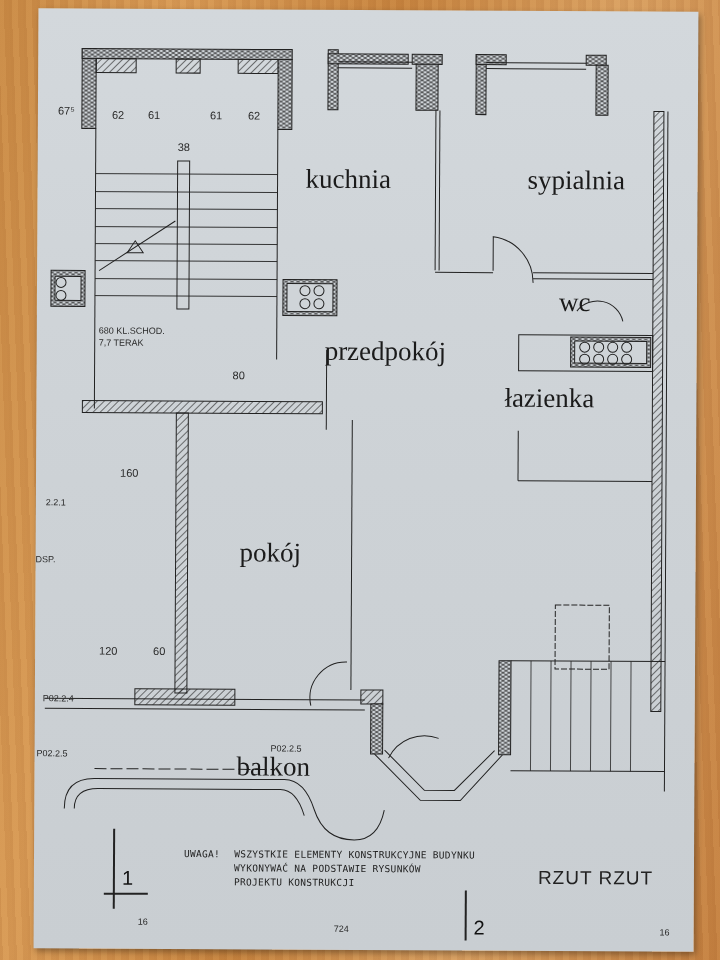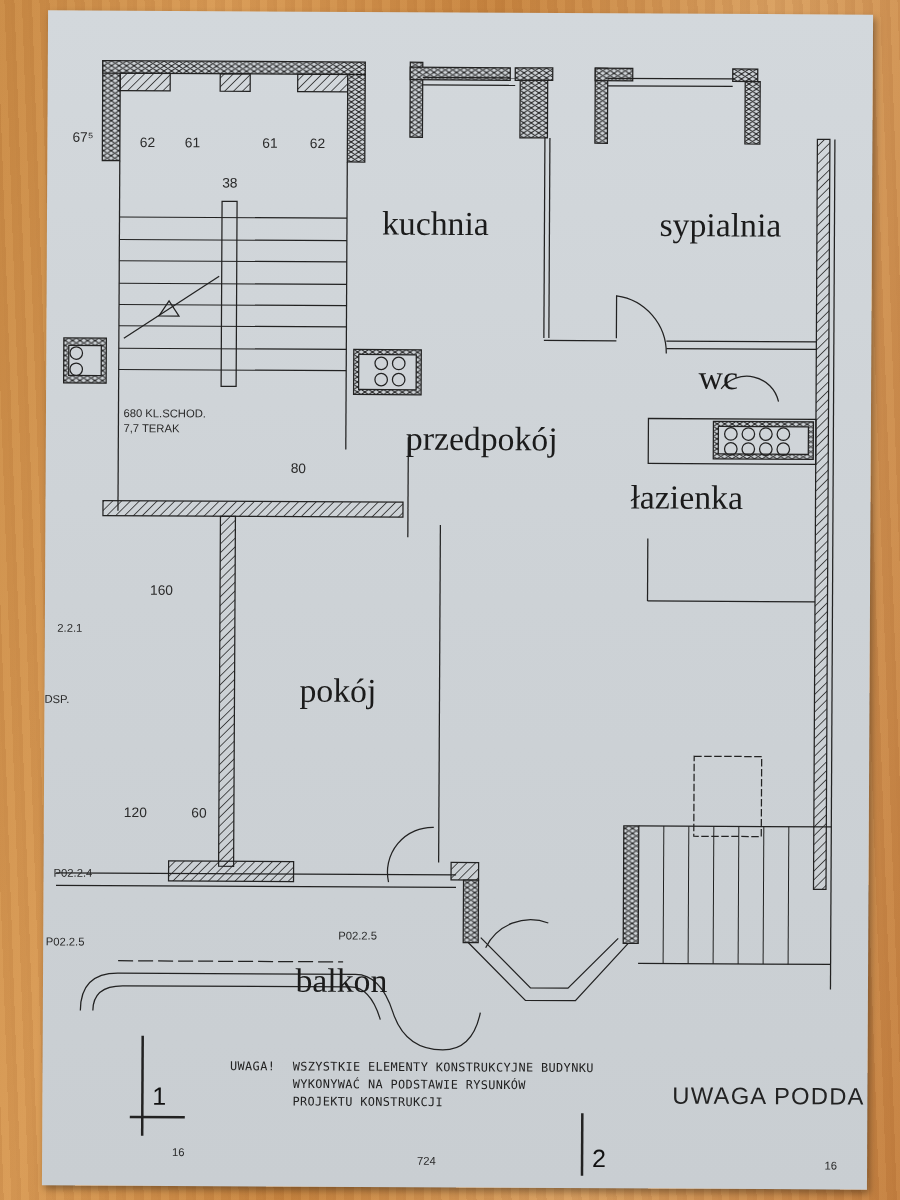--- a/index.html
+++ b/index.html
@@ -155,21 +155,21 @@
       <line x1="432" y1="880" x2="432" y2="930" stroke-width="2"></line>
     </g>
   </svg>
 
   <div class="room-label" style="left:268px;top:154px;">kuchnia</div>
   <div class="room-label" style="left:454px;top:154px;margin-left:36px;">sypialnia</div>
   <div class="room-label" style="left:522px;top:276px;">wc</div>
   <div class="room-label" style="left:288px;top:326px;">przedpokój</div>
   <div class="room-label" style="left:468px;top:372px;">łazienka</div>
   <div class="room-label" style="left:204px;top:528px;">pokój</div>
-  <div class="room-label" style="left:202px;top:760px;">balkon</div>
+  <div class="room-label" style="left:202px;top:742px;">balkon</div>
 
   <div class="dim" style="left:20px;top:96px;">67⁵</div>
   <div class="dim" style="left:74px;top:100px;">62</div>
   <div class="dim" style="left:110px;top:100px;">61</div>
   <div class="dim" style="left:140px;top:100px;margin-top:32px;">38</div>
   <div class="dim" style="left:172px;top:100px;">61</div>
   <div class="dim" style="left:210px;top:100px;">62</div>
   <div class="dim small" style="left:62px;top:316px;line-height:12px;">
     <div>680 KL.SCHOD.</div>
     <div>7,7 TERAK</div>
@@ -185,21 +185,21 @@
   <div class="dim small" style="left:0px;top:546px;">DSP.</div>
 
   <div class="note" style="left:150px;top:838px;">
     <span>UWAGA!</span>
     <span style="display:inline-block;vertical-align:top;margin-left:8px;">
       <div>WSZYSTKIE ELEMENTY KONSTRUKCYJNE BUDYNKU</div>
       <div>WYKONYWAĆ NA PODSTAWIE RYSUNKÓW</div>
       <div>PROJEKTU KONSTRUKCJI</div>
     </span>
   </div>
-  <div class="title-block" style="left:504px;top:856px;">UWAGA PODDA</div>
+  <div class="title-block" style="left:504px;top:856px;">RZUT RZUT</div>
 
   <div class="axis-num" style="left:88px;top:858px;">1</div>
   <div class="axis-num" style="left:440px;top:906px;">2</div>
 
   <div class="dim small" style="left:104px;top:908px;">16</div>
   <div class="dim small" style="left:300px;top:914px;">724</div>
   <div class="dim small" style="left:626px;top:916px;">16</div>
 </div>
 
 </body></html>

